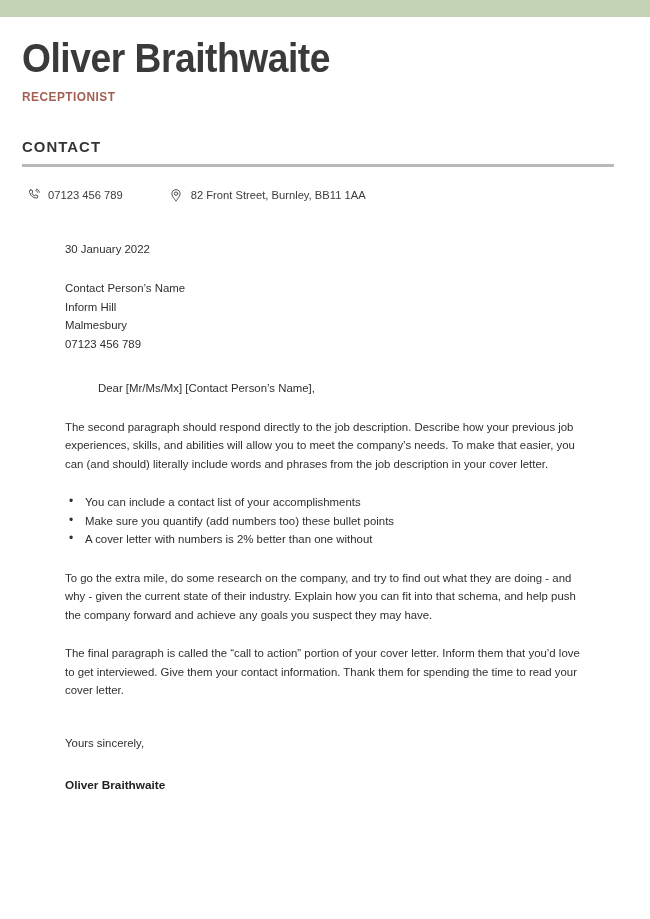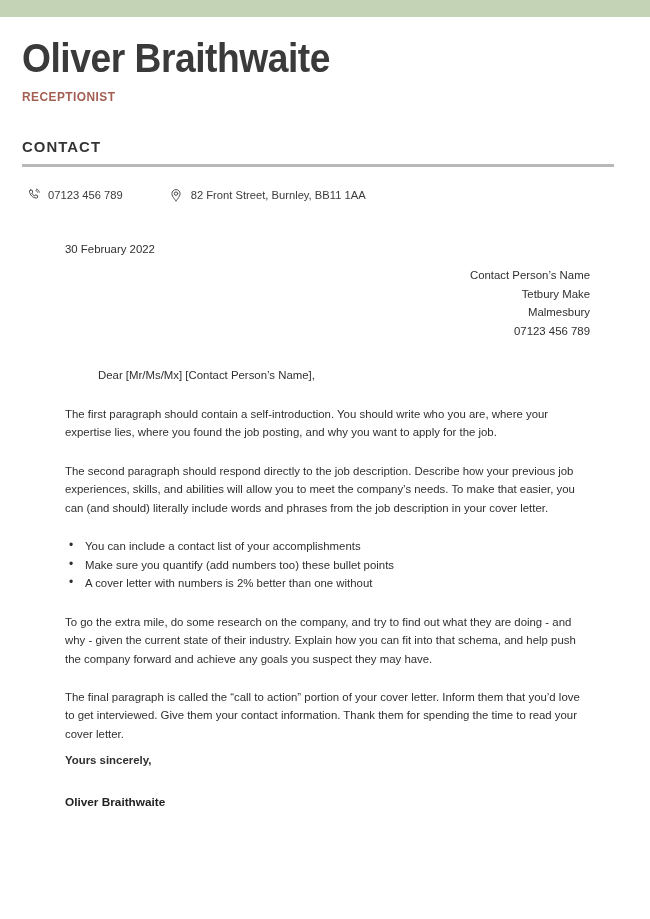--- a/index.html
+++ b/index.html
@@ -99,22 +99,21 @@
   .letter {
     padding: 0 60px 0 65px;
     font-size: 11.4px;
     line-height: 1.62;
     color: #2f2f2f;
   }
   .letter-date {
     margin-top: 38px;
   }
   .recipient {
-    margin-top: 8px;
-    text-align: right;
+    margin-top: 21px;
   }
   .recipient div { line-height: 1.62; }
 
   .salutation {
     margin-top: 26px;
     padding-left: 33px;
   }
   .para {
     margin-top: 20px;
     text-align: left;
@@ -131,22 +130,21 @@
   }
   .bullets li::before {
     content: "\2022";
     position: absolute;
     left: 4px;
     top: -1px;
     font-size: 12px;
     color: #2f2f2f;
   }
   .closing {
-    margin-top: 8px;
-    font-weight: bold;
+    margin-top: 35px;
   }
   .signature {
     margin-top: 23px;
     font-weight: bold;
     font-size: 11.8px;
     color: #222222;
   }
 </style>
 </head>
 <body>
@@ -182,32 +180,31 @@
         </svg>
       </span>
       <span>82 Front Street, Burnley, BB11 1AA</span>
     </div>
 
   </div>
 </div>
 
 <div class="letter">
 
-  <div class="letter-date">30 February 2022</div>
+  <div class="letter-date">30 January 2022</div>
 
   <div class="recipient">
     <div>Contact Person’s Name</div>
-    <div>Tetbury Make</div>
+    <div>Inform Hill</div>
     <div>Malmesbury</div>
     <div>07123 456 789</div>
   </div>
 
   <div class="salutation">Dear [Mr/Ms/Mx] [Contact Person’s Name],</div>
 
-  <div class="para">The first paragraph should contain a self-introduction. You should write who you are, where your expertise lies, where you found the job posting, and why you want to apply for the job.</div>
   <div class="para">The second paragraph should respond directly to the job description. Describe how your previous job experiences, skills, and abilities will allow you to meet the company’s needs. To make that easier, you can (and should) literally include words and phrases from the job description in your cover letter.</div>
 
   <ul class="bullets">
     <li>You can include a contact list of your accomplishments</li>
     <li>Make sure you quantify (add numbers too) these bullet points</li>
     <li>A cover letter with numbers is 2% better than one without</li>
   </ul>
 
   <div class="para">To go the extra mile, do some research on the company, and try to find out what they are doing - and why - given the current state of their industry. Explain how you can fit into that schema, and help push the company forward and achieve any goals you suspect they may have.</div>
   <div class="para">The final paragraph is called the “call to action” portion of your cover letter. Inform them that you’d love to get interviewed. Give them your contact information. Thank them for spending the time to read your cover letter.</div>

